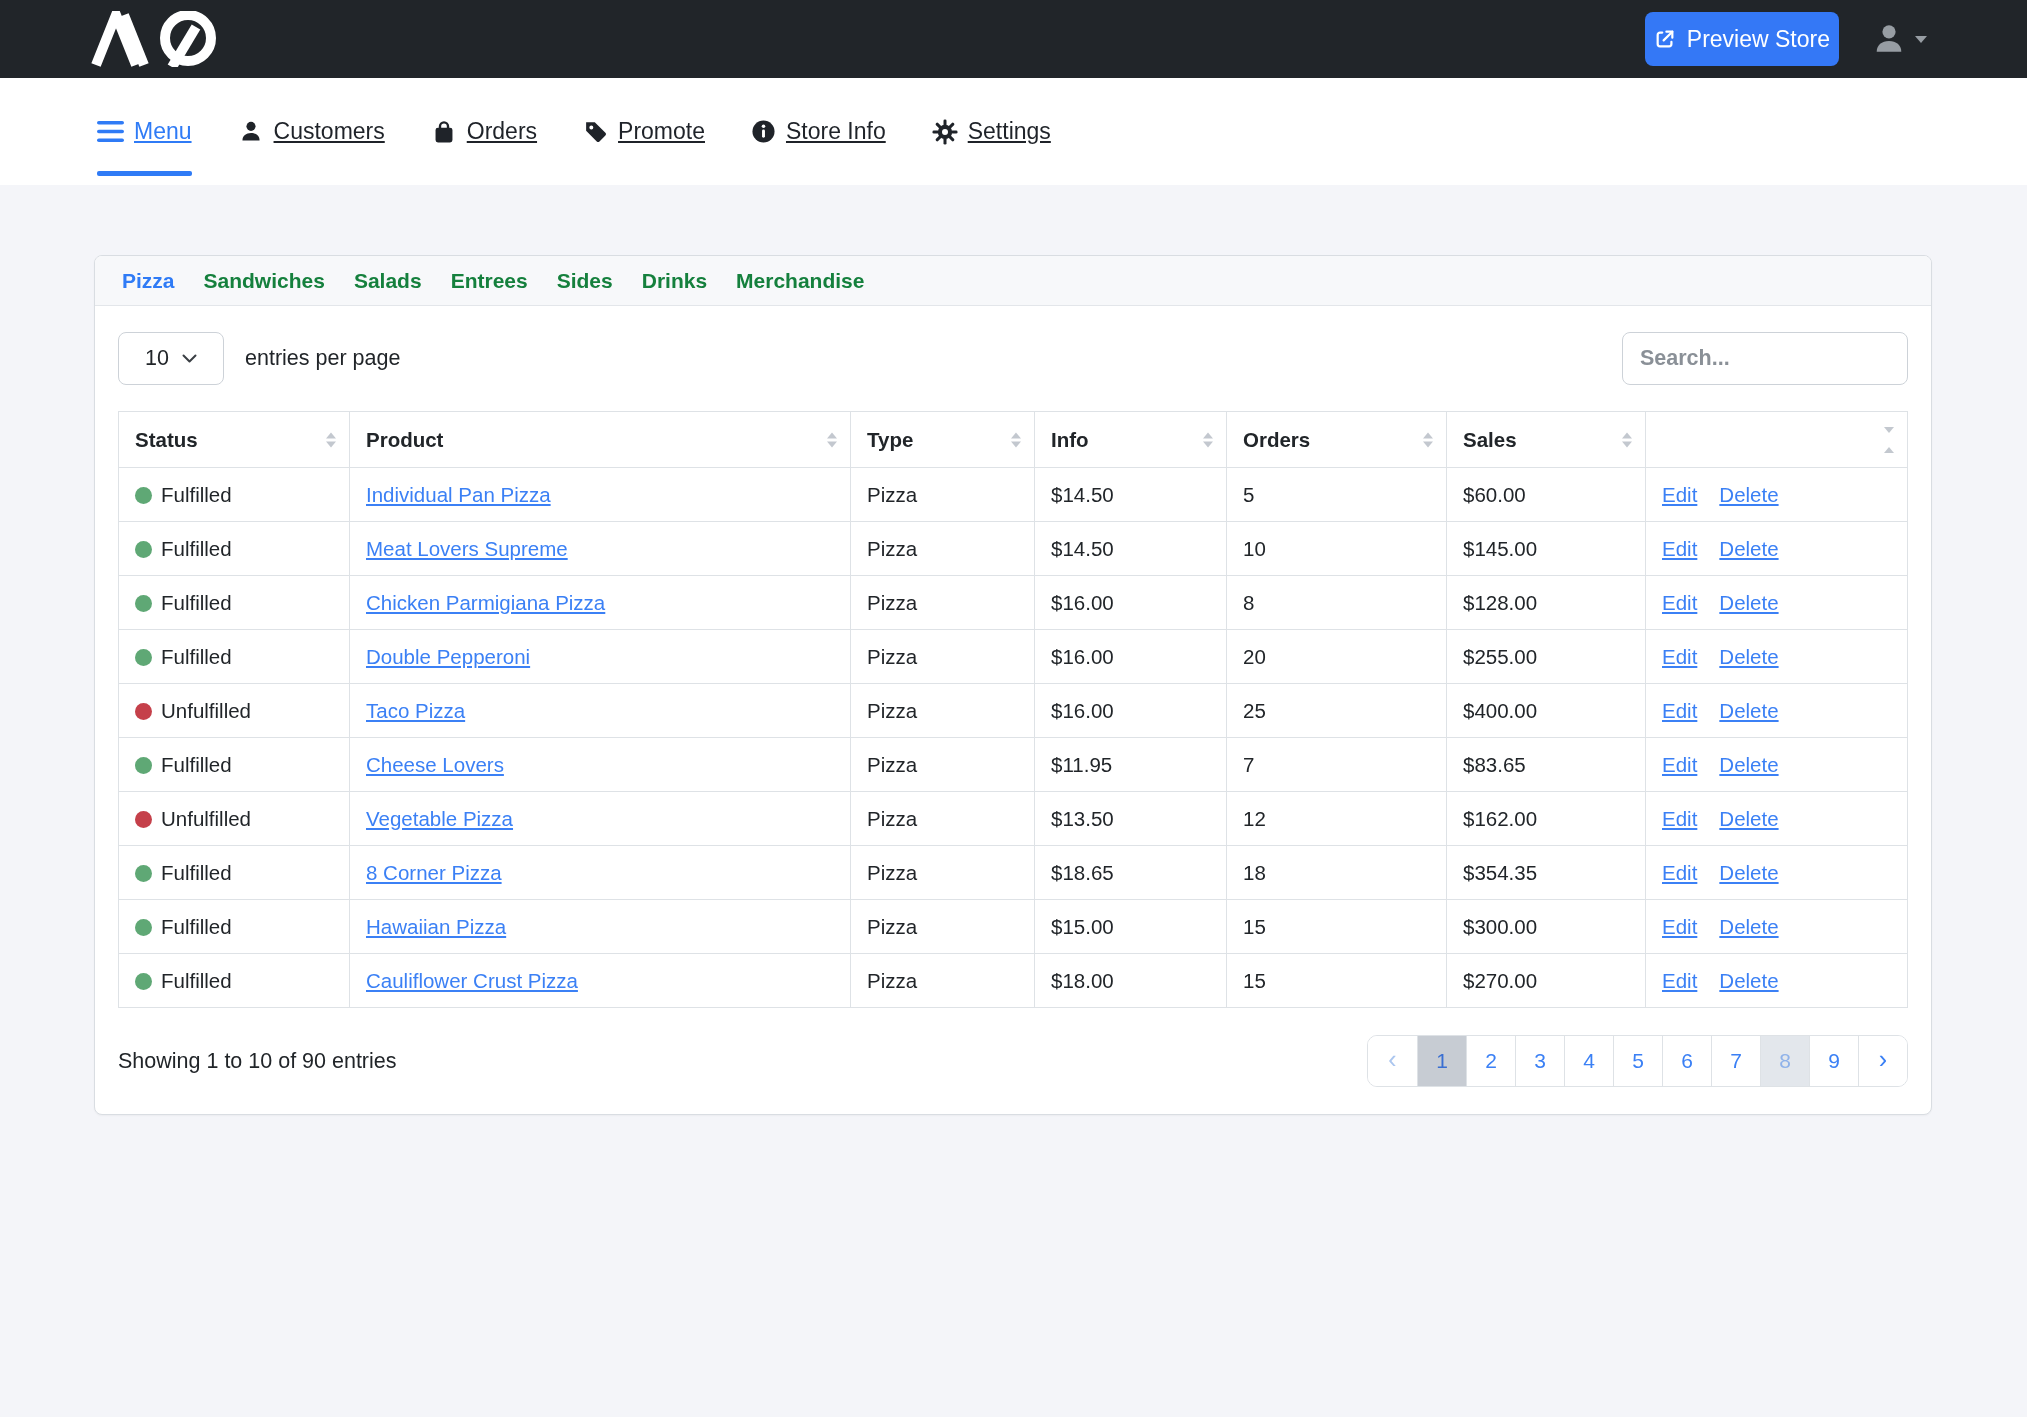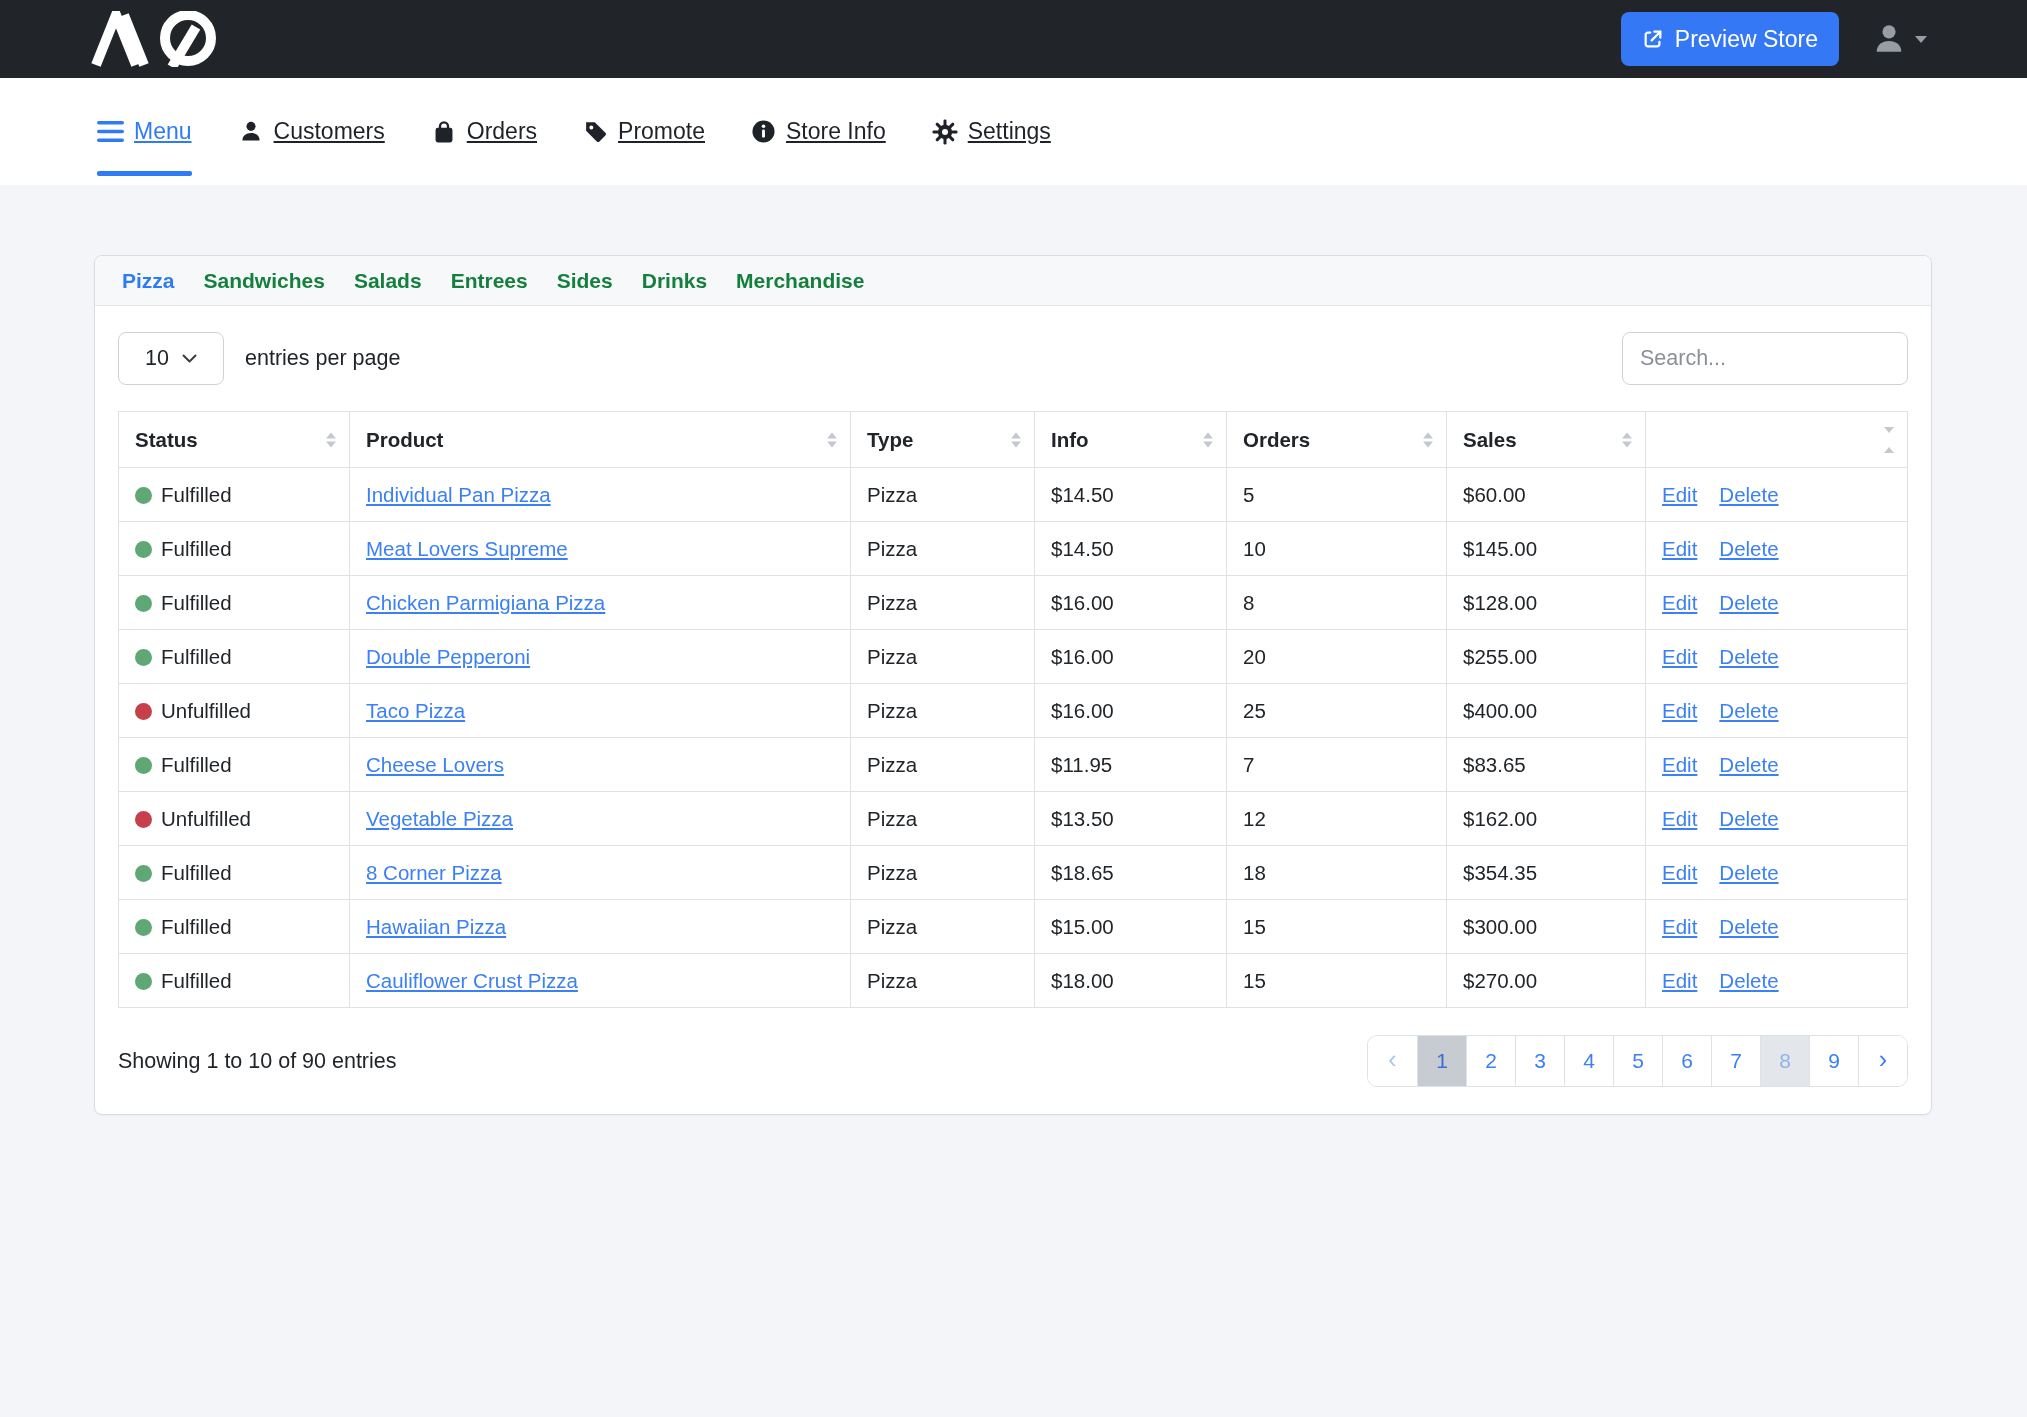--- a/index.html
+++ b/index.html
@@ -24,21 +24,21 @@
     height:78px;background:var(--topbar-bg);
     display:flex;align-items:center;
     padding:0 100px 0 90px;
   }
   .logo{display:flex;align-items:center;}
   .logo svg{display:block;}
   .topbar-right{margin-left:auto;display:flex;align-items:center;gap:32px;}
   .preview-btn{
     height:54px;border:none;border-radius:8px;background:var(--accent);
     color:#fff;font-size:23px;font-family:inherit;
-    display:flex;align-items:center;gap:11px;padding:0 21px;cursor:pointer;
+    display:flex;align-items:center;gap:11px;padding:0 9px;cursor:pointer;
   }
   .avatar-menu{display:flex;align-items:center;gap:8px;cursor:pointer;}
   .caret{width:0;height:0;border-left:6px solid transparent;border-right:6px solid transparent;border-top:7px solid #979da3;}
   
   .nav{
     height:107px;background:#fff;
     display:flex;align-items:center;gap:46px;padding-left:97px;
   }
   .nav-item{display:flex;align-items:center;gap:10px;font-size:23px;color:#1f2329;position:relative;cursor:pointer;text-decoration:underline;}
   .nav-item .nicon{display:flex;align-items:center;color:#1f2329;}
@@ -62,21 +62,21 @@
   
   .controls{display:flex;align-items:center;margin-bottom:26px;}
   .select{
     width:106px;height:53px;border:1px solid #cdd2d8;border-radius:8px;background:#fff;
     display:flex;align-items:center;justify-content:center;gap:13px;
     font-size:21.5px;cursor:pointer;
   }
   .entries-label{margin-left:21px;font-size:21.5px;}
   .search{
     margin-left:auto;width:286px;height:53px;border:1px solid #cdd2d8;border-radius:8px;
-    padding:0 17px;font-size:21.5px;font-family:inherit;color:#212529;background:#fff;outline:none;
+    padding:0 17px;font-size:21.5px;font-family:inherit;color:#212529;background:#fff;outline:none;font-weight:bold;
   }
   .search::placeholder{color:#8a9097;}
   
   table{width:100%;border-collapse:collapse;font-size:20.5px;table-layout:fixed;}
   th,td{border:1px solid var(--border);text-align:left;vertical-align:middle;padding:0 16px;}
   th{height:56px;font-weight:700;position:relative;padding-right:44px;cursor:pointer;}
   td{height:54px;}
   .sort{position:absolute;right:13px;top:50%;transform:translateY(-50%);display:flex;flex-direction:column;align-items:center;gap:3px;}
   .tu{width:0;height:0;border-left:5px solid transparent;border-right:5px solid transparent;border-bottom:6px solid #c3c8cf;}
   .td{width:0;height:0;border-left:5px solid transparent;border-right:5px solid transparent;border-top:6px solid #c3c8cf;}

